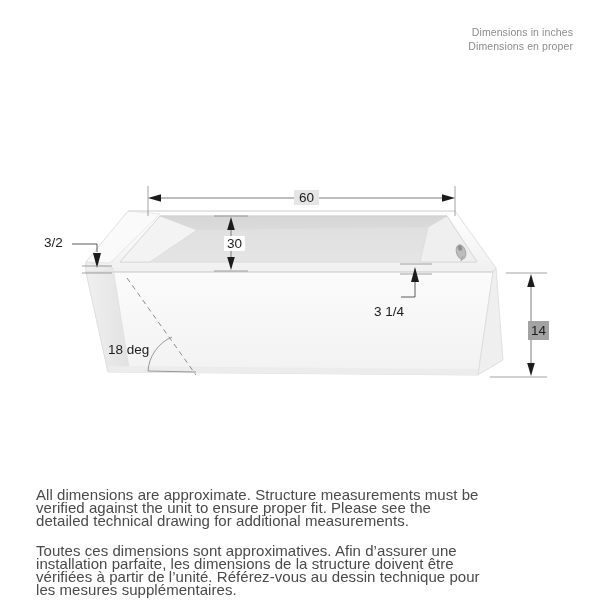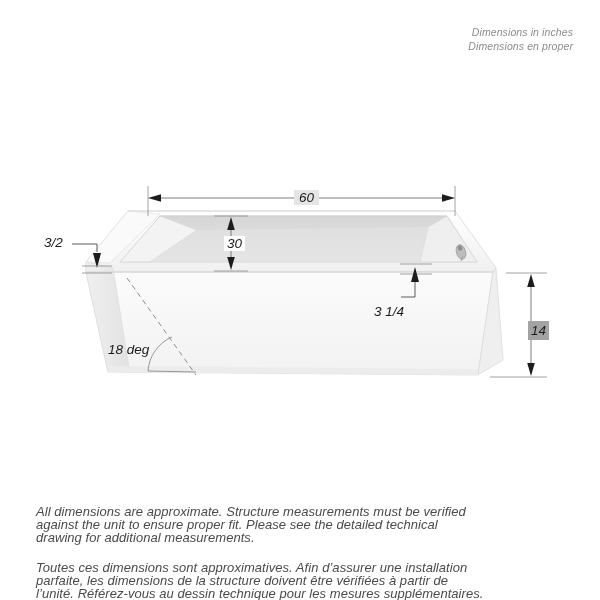--- a/index.html
+++ b/index.html
@@ -13,21 +13,20 @@
     font-family: "Liberation Sans", sans-serif;
     overflow: hidden;
     position: relative;
   }
   #stage {
     position: absolute;
     left: 0;
     top: 0;
     width: 600px;
     height: 600px;
-    font-style: italic;
   }
   .header-note {
     position: absolute;
     right: 27px;
     top: 26px;
     text-align: right;
     color: #8c8c8c;
     font-size: 10.5px;
     line-height: 13.5px;
     letter-spacing: 0.1px;
@@ -38,24 +37,24 @@
     position: absolute;
     left: 0;
     top: 0;
     width: 600px;
     height: 470px;
   }
 
   .footer {
     position: absolute;
     left: 36px;
-    top: 505px;
+    top: 488px;
     width: 450px;
     color: #4a4a4a;
-    font-size: 13px;
+    font-size: 15px;
     line-height: 13.2px;
     letter-spacing: 0.05px;
   }
   .footer p {
     margin: 0 0 12px 0;
   }
   .footer p:last-child { margin-bottom: 0; margin-top: 16px; }
 
   .dim-label {
     position: absolute;

